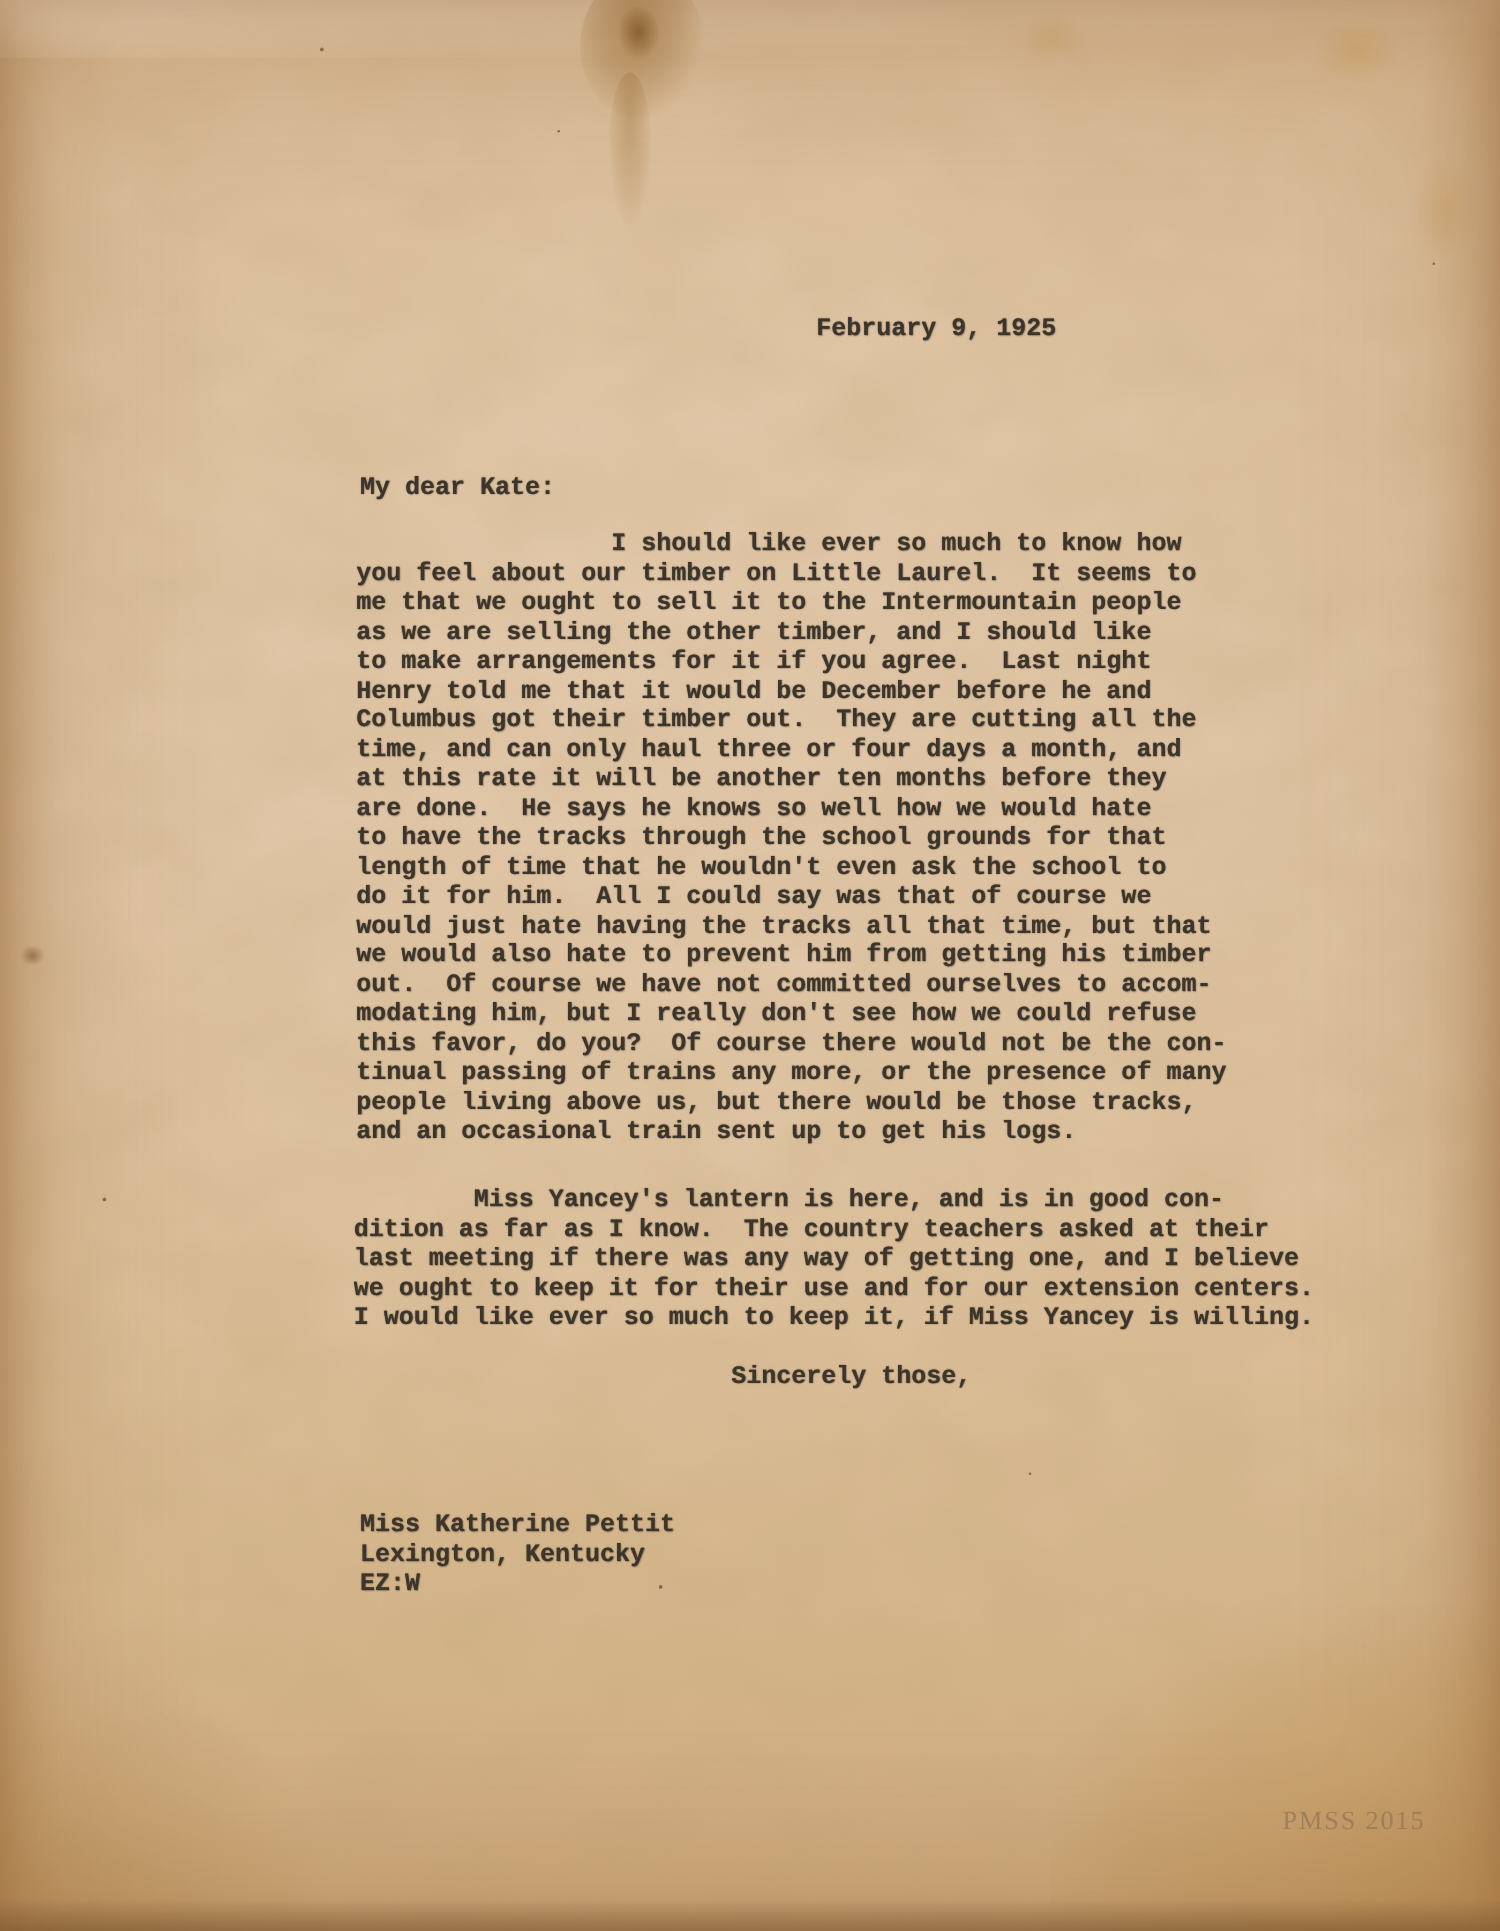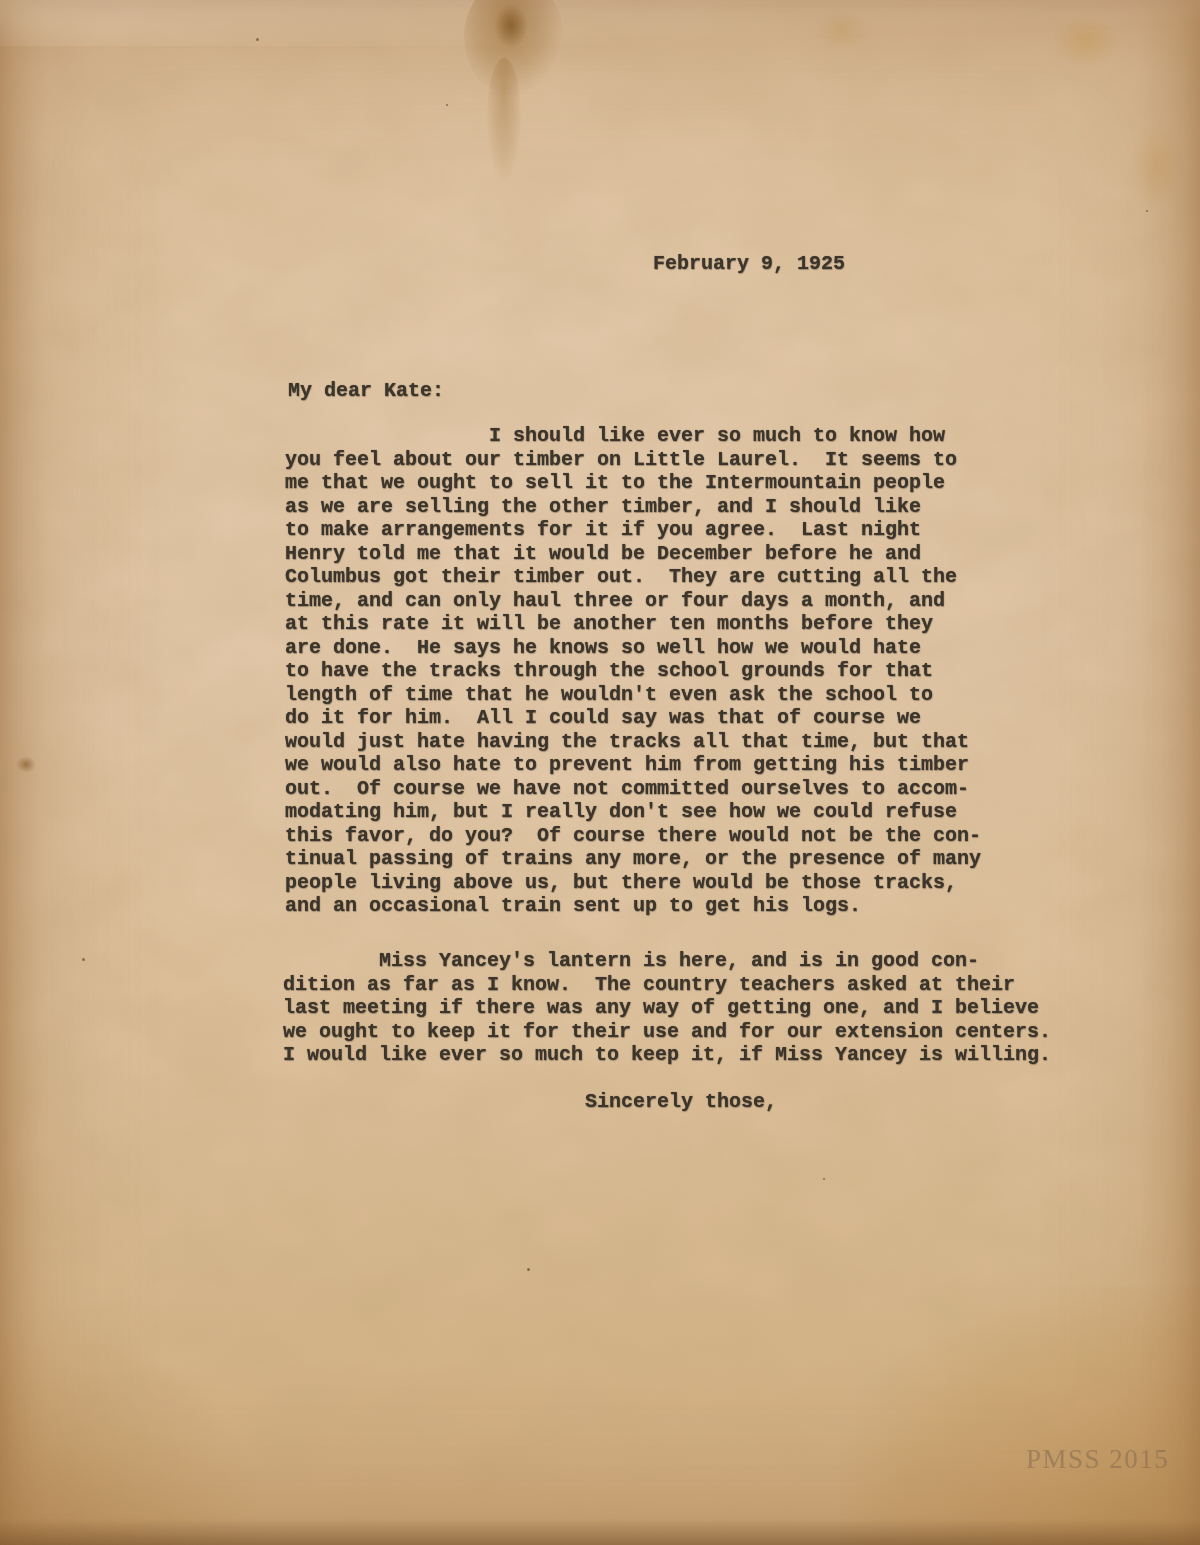--- a/index.html
+++ b/index.html
@@ -92,21 +92,21 @@
   .date       { left: 653px; top: 252px; }
   .salutation { left: 288px; top: 379px; text-align: center; }
   .para-1     { left: 285px; top: 424px; }
   .para-2     { left: 283px; top: 949px; }
   .closing    { left: 585px; top: 1090px; }
   .address    { left: 288px; top: 1209px; }
   .watermark {
     position: absolute;
     left: 1026px; top: 1444px;
     font-family: "Liberation Serif", "DejaVu Serif", serif;
-    font-size: 27px;
+    font-size: 21px;
     letter-spacing: 1.5px;
     color: rgba(132,106,82,0.55);
   }
 </style>
 </head>
 <body>
 
 <div class="paper">
 
   <svg class="layer" width="1200" height="1545" xmlns="http://www.w3.org/2000/svg">
@@ -164,16 +164,19 @@
 do it for him.  All I could say was that of course we
 would just hate having the tracks all that time, but that
 we would also hate to prevent him from getting his timber
 out.  Of course we have not committed ourselves to accom-
 modating him, but I really don't see how we could refuse
 this favor, do you?  Of course there would not be the con-
 tinual passing of trains any more, or the presence of many
 people living above us, but there would be those tracks,
 and an occasional train sent up to get his logs.</pre>
     <div class="typed closing">Sincerely those,</div>
+    <pre class="typed address">Miss Katherine Pettit
+Lexington, Kentucky
+EZ:W</pre>
     <div class="watermark">PMSS 2015</div>
   </div>
 
 </div>
 
 </body></html>

